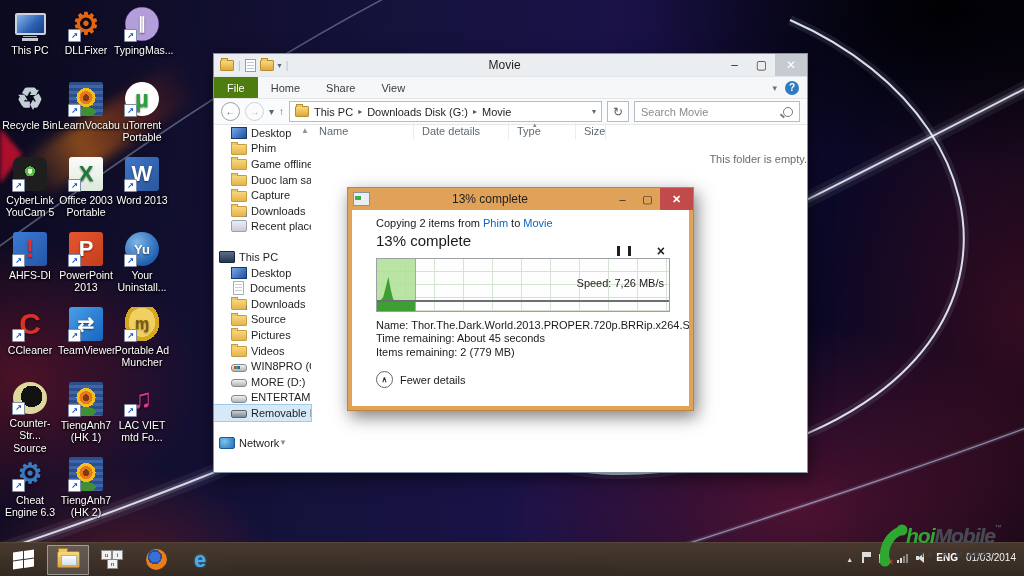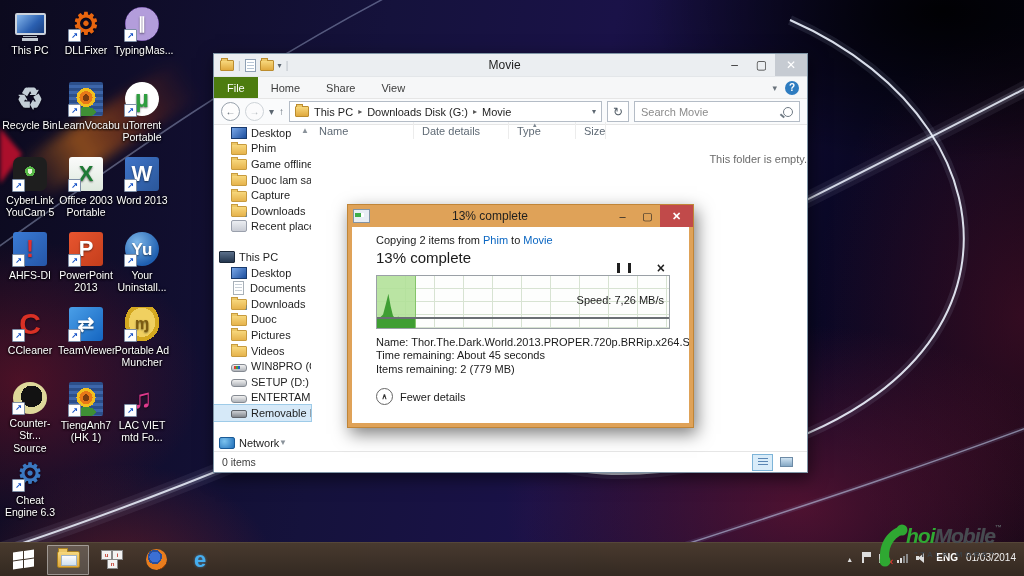--- a/index.html
+++ b/index.html
@@ -106,21 +106,21 @@
   .emptymsg{position:absolute;top:31px;left:0;right:0;text-align:right;color:#6a6a6a}
   .statusbar{position:absolute;bottom:0;left:0;right:0;height:20px;border-top:1px solid #e6e6e6;
     display:flex;align-items:center;padding:0 8px;color:#3c3c3c;font-size:10.5px;background:#fff}
   .viewbtns{margin-left:auto;display:flex;gap:3px;padding-right:2px}
   .vbtn{width:19px;height:15px;display:flex;align-items:center;justify-content:center;border:1px solid transparent}
   .vbtn.sel{background:#d9ecf9;border-color:#7db4d8}
   .vlines{width:10px;height:8px;background:repeating-linear-gradient(#5a86b4 0 1px,transparent 1px 3px)}
   .vthumb{width:11px;height:8px;background:linear-gradient(#cfe3f2,#86a8c4);border:1px solid #6c8aa6}
 
   
-  #dialog{position:absolute;left:347px;top:204px;width:345px;height:222px;z-index:20;background:#dfa258;
+  #dialog{position:absolute;left:347px;top:187px;width:345px;height:222px;z-index:20;background:#dfa258;
     border:1px solid #c08538;box-shadow:3px 6px 16px rgba(0,0,0,.5);font-size:11px;color:#1a1a1a}
   .dlg-title{height:22px;display:flex;align-items:center;padding-left:5px}
   .copyicon{width:15px;height:12px;position:relative;background:#e8eef4;border:1px solid #8494a4}
   .copyicon::after{content:"";position:absolute;left:1px;top:3px;width:9px;height:4px;background:linear-gradient(90deg,#3fae49 0 6px,#fff 6px)}
   .dlg-title-text{flex:1;text-align:center;font-size:12px;color:#1f1f1f}
   .dlg-ctrls{display:flex;height:100%;align-items:stretch}
   .dbtn{width:25px;display:flex;align-items:center;justify-content:center;color:#222;font-size:11px}
   .dbtn.close{width:33px;background:#c14a4a;color:#fff;font-weight:bold}
   .dlg-body{position:absolute;left:4px;right:4px;top:22px;bottom:4px;background:#fff;padding:7px 19px 0 24px;overflow:hidden}
   .copyline{font-size:11px}
@@ -286,21 +286,21 @@
     <div class="dit">
       <div class="dicon ic-glyph" style="background: linear-gradient(135deg, rgb(232, 85, 47), rgb(196, 62, 28));">
         <span class="dglyph" style="color: rgb(255, 255, 255); font-size: 22px;">P</span>
         <span class="sc"></span>
       </div>
       <div class="dlabel">PowerPoint 2013</div>
     </div>
 
     <div class="dit">
       <div class="dicon ic-glyph" style="background: radial-gradient(circle at 35% 30%, rgb(125, 182, 232), rgb(31, 95, 176) 72%); border-radius: 50%;">
-        <span class="dglyph" style="color: rgb(255, 255, 255); font-size: 17px;">Yu</span>
+        <span class="dglyph" style="color: rgb(255, 255, 255); font-size: 13px;">Yu</span>
         <span class="sc"></span>
       </div>
       <div class="dlabel">Your Uninstall...</div>
     </div>
 
     <div class="dit">
       <div class="dicon ic-glyph">
         <span class="dglyph" style="color: rgb(217, 48, 37); font-size: 30px;">C</span>
         <span class="sc"></span>
       </div>
@@ -348,20 +348,27 @@
     </div>
 
     <div class="dit">
       <div class="dicon ic-glyph">
         <span class="dglyph" style="color: rgb(58, 120, 192); font-size: 28px;">⚙</span>
         <span class="sc"></span>
       </div>
       <div class="dlabel">Cheat Engine 6.3</div>
     </div>
 
+    <div class="dit">
+      <div class="dicon ic-flower">
+
+        <span class="sc"></span>
+      </div>
+      <div class="dlabel">TiengAnh7 (HK 2)</div>
+    </div>
   </div>
 
   <div id="explorer">
     <div class="titlebar">
       <div class="qat">
         <span class="mini-folder"></span>
         <span class="qsep">|</span>
         <span class="mini-page"></span>
         <span class="mini-folder"></span>
         <span class="qcaret">▾</span>
@@ -463,41 +470,41 @@
           <span class="slabel">Documents</span>
         </div>
 
         <div class="sitem">
           <span class="si si-download"></span>
           <span class="slabel">Downloads</span>
         </div>
 
         <div class="sitem">
           <span class="si si-folder"></span>
-          <span class="slabel">Duoc</span>
+          <span class="slabel">Source</span>
         </div>
 
         <div class="sitem">
           <span class="si si-folder"></span>
           <span class="slabel">Pictures</span>
         </div>
 
         <div class="sitem">
           <span class="si si-folder"></span>
           <span class="slabel">Videos</span>
         </div>
 
         <div class="sitem">
           <span class="si si-windrive"></span>
           <span class="slabel">WIN8PRO (C</span>
         </div>
 
         <div class="sitem">
           <span class="si si-drive"></span>
-          <span class="slabel">SETUP (D:)</span>
+          <span class="slabel">MORE (D:)</span>
         </div>
 
         <div class="sitem">
           <span class="si si-drive"></span>
           <span class="slabel">ENTERTAME</span>
         </div>
 
         <div class="sitem selected">
           <span class="si si-usb"></span>
           <span class="slabel">Removable D</span>
@@ -515,31 +522,20 @@
         <div class="cols" id="colhdrs">
           <span class="sortcaret">▴</span>
         <div class="col">Name</div>
             <div class="col">Date details</div>
             <div class="col">Type</div>
             <div class="col">Size</div>
           </div>
         <div class="emptymsg">This folder is empty.</div>
       </div>
 
-    </div>
-    <div class="statusbar">
-      <span>0 items</span>
-      <div class="viewbtns">
-        <div class="vbtn sel">
-            <span class="vlines"></span>
-          </div>
-        <div class="vbtn">
-            <span class="vthumb"></span>
-          </div>
-      </div>
     </div>
   </div>
 
   <div id="dialog">
     <div class="dlg-title">
       <span class="copyicon"></span>
       <span class="dlg-title-text">13% complete</span>
       <div class="dlg-ctrls">
         <div class="dbtn">–</div>
         <div class="dbtn">▢</div>

